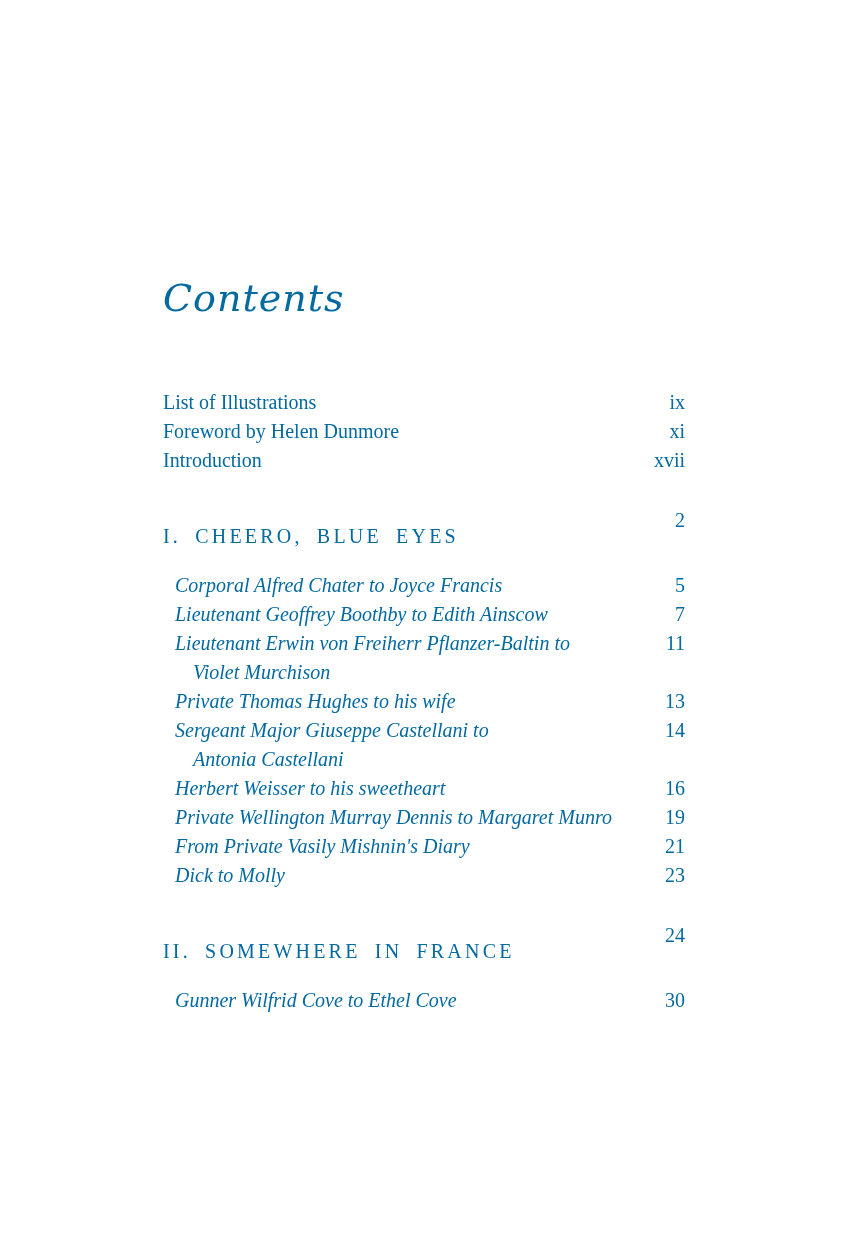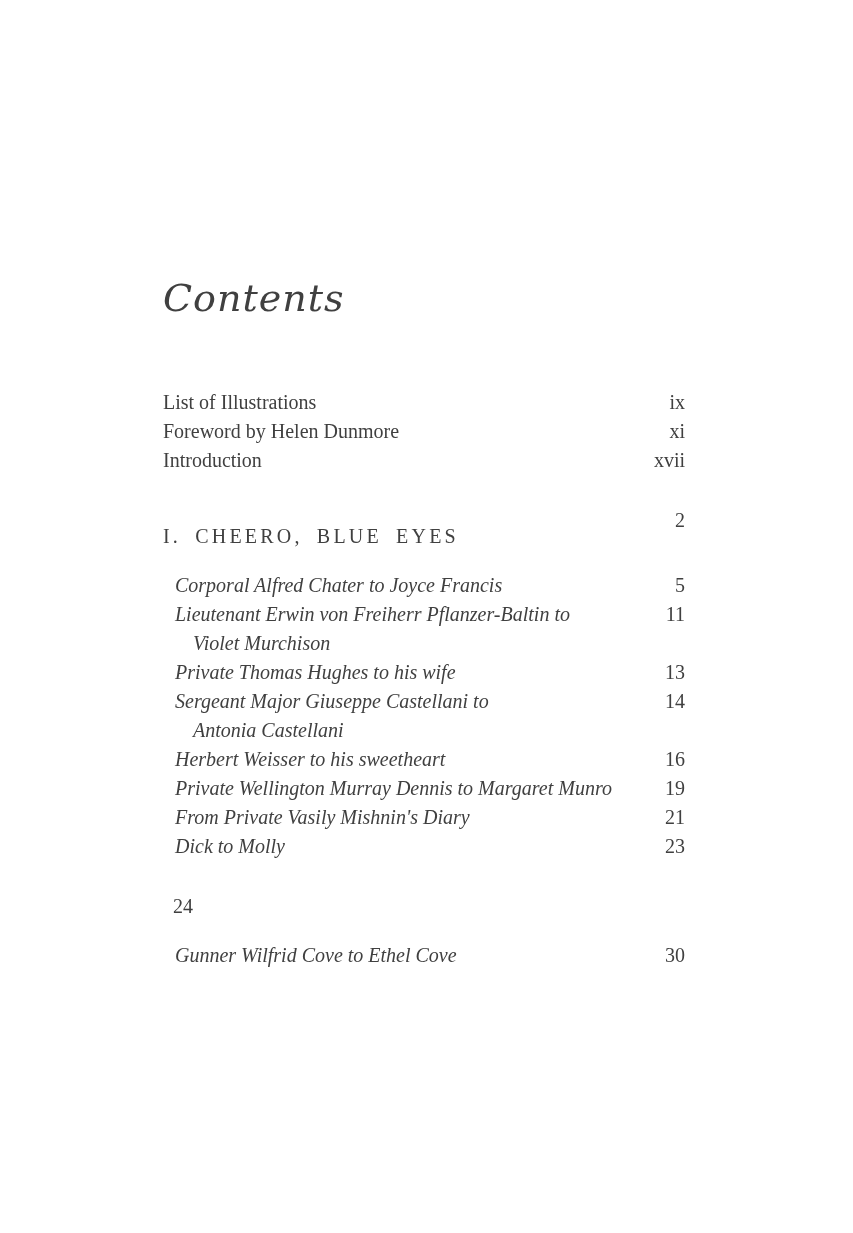--- a/index.html
+++ b/index.html
@@ -7,21 +7,21 @@
     padding: 0;
     background: #ffffff;
   }
   .book-page {
     position: relative;
     width: 853px;
     height: 1233px;
     background: #ffffff;
     overflow: hidden;
     font-family: "DejaVu Serif", "Liberation Serif", serif;
-    color: #404040;
+    color: #0369a1;
   }
   .content {
     position: absolute;
     left: 163px;
     top: 0;
     width: 522px;
   }
   .title {
     margin: 0;
     padding-top: 272px;
@@ -99,20 +99,24 @@
           <div class="row heading-row">
             <span class="label">I. CHEERO, BLUE EYES</span>
             <span class="page-num">2</span>
           </div>
           <div class="entries">
             <div class="row entry-row">
               <span class="label">Corporal Alfred Chater to Joyce Francis</span>
               <span class="page-num">5</span>
             </div>
             <div class="row entry-row">
+              <span class="label">Lieutenant Geoffrey Boothby to Edith Ainscow</span>
+              <span class="page-num">7</span>
+            </div>
+            <div class="row entry-row">
               <span class="label">Lieutenant Erwin von Freiherr Pflanzer-Baltin to</span>
               <span class="page-num">11</span>
             </div>
             <div class="row cont-row">
               <span class="label">Violet Murchison</span>
             </div>
             <div class="row entry-row">
               <span class="label">Private Thomas Hughes to his wife</span>
               <span class="page-num">13</span>
             </div>
@@ -136,20 +140,21 @@
               <span class="page-num">21</span>
             </div>
             <div class="row entry-row">
               <span class="label">Dick to Molly</span>
               <span class="page-num">23</span>
             </div>
           </div>
         </div>
         <div class="section">
           <div class="row heading-row">
+            <span class="label">II. SOMEWHERE IN FRANCE</span>
             <span class="page-num">24</span>
           </div>
           <div class="entries">
             <div class="row entry-row">
               <span class="label">Gunner Wilfrid Cove to Ethel Cove</span>
               <span class="page-num">30</span>
             </div>
           </div>
         </div>
       </div>

